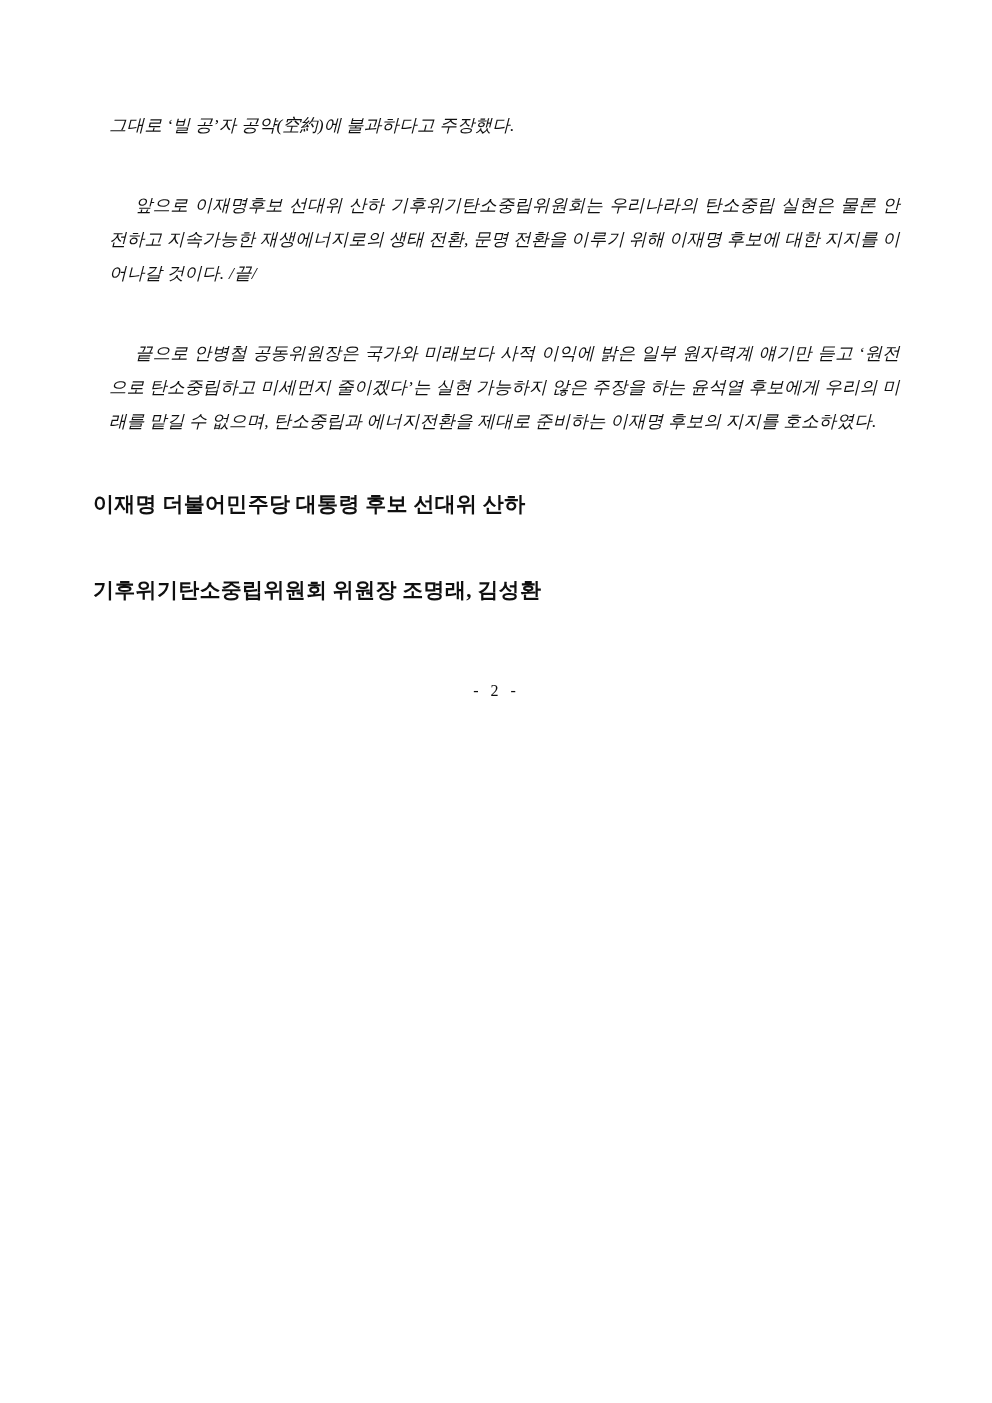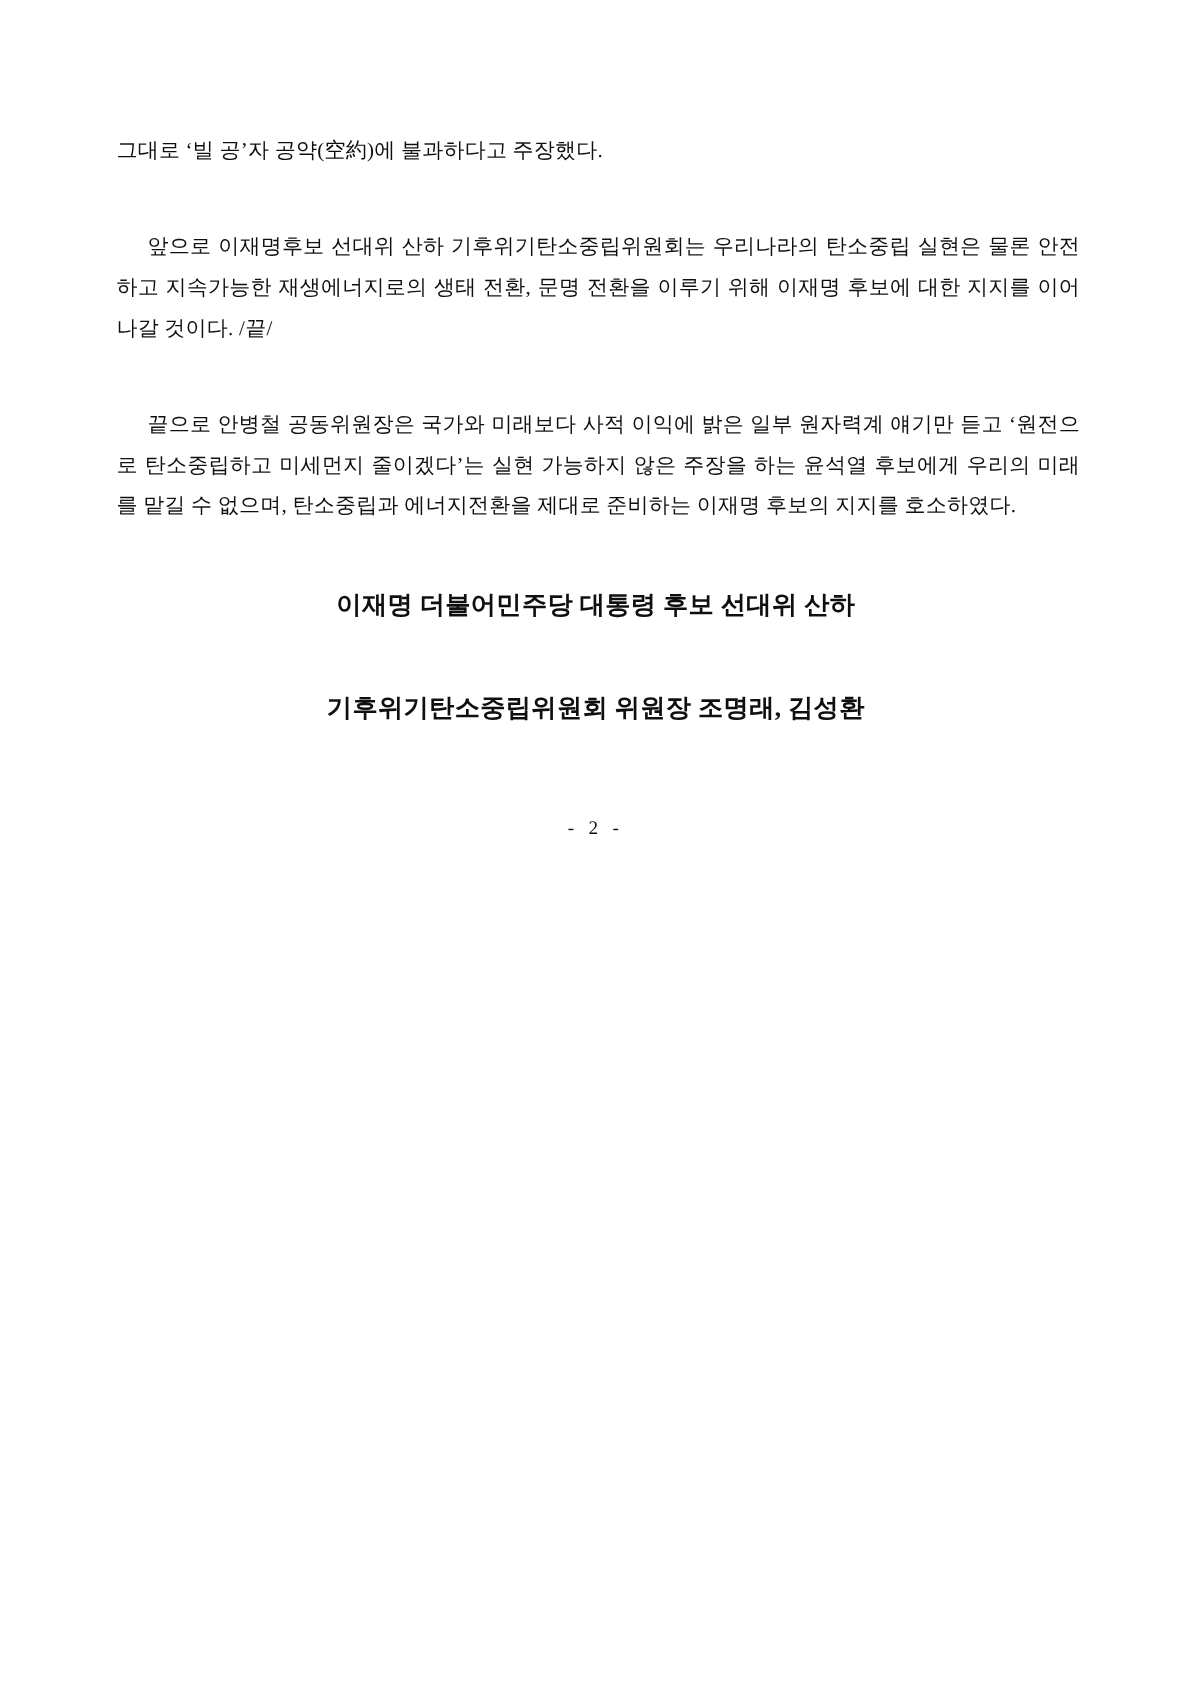--- a/index.html
+++ b/index.html
@@ -18,36 +18,37 @@
     color: #0f0f0f;
     overflow: hidden;
   }
   .body-text {
     font-size: 17.5px;
     line-height: 34px;
     text-align: justify;
     text-justify: inter-word;
     word-break: break-all;
     letter-spacing: 0.2px;
-    margin: 0 0 46px 4px;
+    margin: 0 0 46px 16px;
+    font-style: italic;
   }
   .body-text.indented {
     text-indent: 26px;
   }
   .date-line {
     font-size: 17.5px;
     line-height: 34px;
     text-align: center;
     margin: 62px 0 0 0;
   }
   .signature-line {
     font-size: 21px;
     line-height: 40px;
     font-weight: bold;
-    text-align: center;
+    text-align: left;
     margin: 46px 0 0 0;
     letter-spacing: 0.3px;
   }
   .page-number {
     font-size: 16px;
     line-height: 22px;
     text-align: center;
     margin: 70px 0 0 0;
     letter-spacing: 4px;
   }

